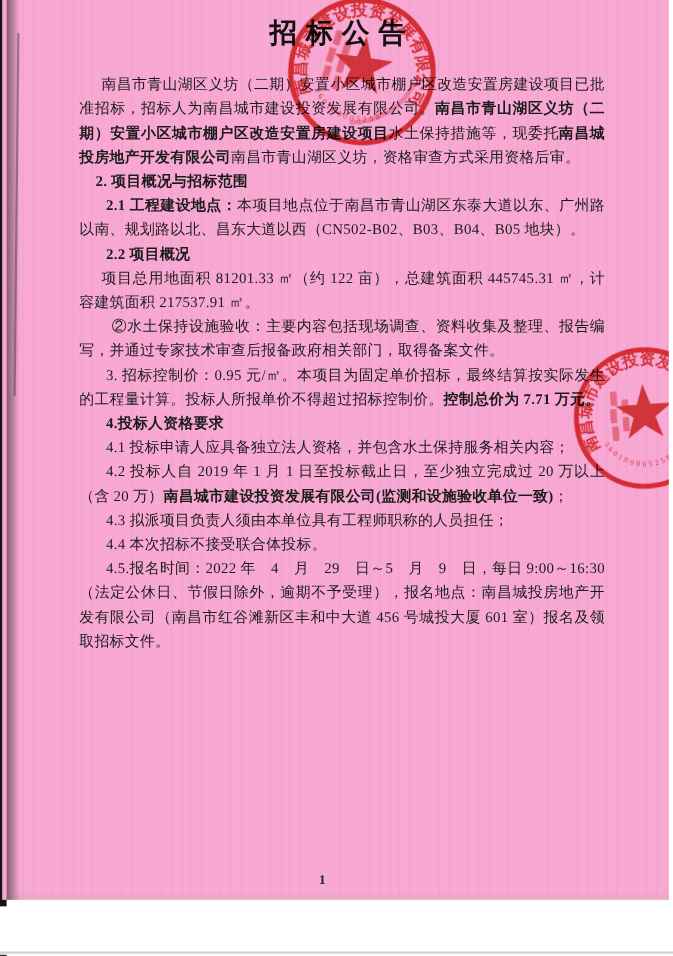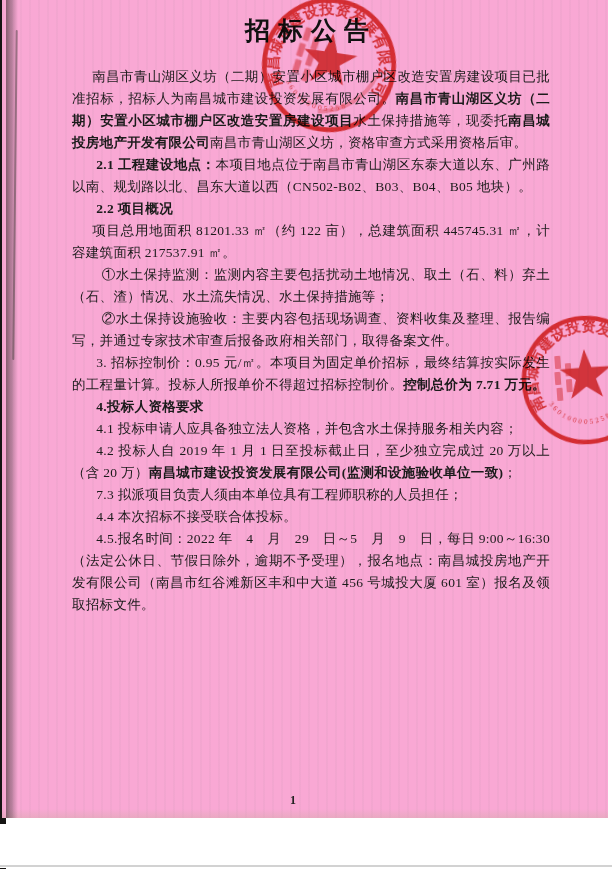--- a/index.html
+++ b/index.html
@@ -59,30 +59,30 @@
 
 <div class="scan-left-strip"></div>
 
 <div class="paper">
   <div class="paper-texture"></div>
 
   <div class="doc">
     <h1 class="doc-title">招标公告</h1>
     <div>
         <p class="para ind2"><span class="u">南昌市青山湖区义坊（二期）安置小区城市棚户区改造安置房建设项目</span><span>已批准招标，招标人为南昌城市建设投资发展有限公司。</span><span class="b u">南昌市青山湖区义坊（二期）安置小区城市棚户区改造安置房建设项目</span><span>水土保持措施等，现委托</span><span class="b u">南昌城投房地产开发有限公司</span><span>南昌市青山湖区义坊，资格审查方式采用</span><span class="u">资格后审</span><span>。</span></p>
+        <p class="para h ml"><span>2.  项目概况与招标范围</span></p>
         <p class="para ind1"><span class="b">2.1 工程建设地点：</span><span>本项目地点位于南昌市青山湖区东泰大道以东、广州路以南、规划路以北、昌东大道以西（CN502-B02、B03、B04、B05 地块）。</span></p>
         <p class="para h ind1"><span>2.2 项目概况</span></p>
         <p class="para ind2"><span>项目总用地面积 81201.33 ㎡（约 122 亩），总建筑面积 445745.31 ㎡，计容建筑面积 217537.91 ㎡。</span></p>
-        <p class="para ind"><span>①水土保持监测：监测内容主要包括扰动土地情况、取土（石、料）弃土（石、渣）情况、水土流失情况、水土保持措施等；</span></p>
         <p class="para ind"><span>②水土保持设施验收：主要内容包括现场调查、资料收集及整理、报告编写，并通过专家技术审查后报备政府相关部门，取得备案文件。</span></p>
         <p class="para ind1"><span>3.  招标控制价：0.95 元/㎡。本项目为固定单价招标，最终结算按实际发生的工程量计算。投标人所报单价不得超过招标控制价。</span><span class="b">控制总价为 7.71 万元。</span></p>
         <p class="para h ind1 gap"><span>4.投标人资格要求</span></p>
         <p class="para ind1"><span>4.1 投标申请人应具备独立法人资格，并包含水土保持服务相关内容；</span></p>
         <p class="para ind1"><span>4.2 投标人自 2019 年 1 月 1 日至投标截止日，至少独立完成过 20 万以上（含 20 万）</span><span class="b u">南昌城市建设投资发展有限公司(监测和设施验收单位一致)</span><span>；</span></p>
-        <p class="para ind1"><span>7.3 拟派项目负责人须由本单位具有工程师职称的人员担任；</span></p>
+        <p class="para ind1"><span>4.3 拟派项目负责人须由本单位具有工程师职称的人员担任；</span></p>
         <p class="para ind1"><span>4.4 本次招标不接受联合体投标。</span></p>
         <p class="para ind1"><span>4.5.报名时间：</span><span class="u">2022</span><span> 年</span><span class="u">　4　</span><span>月</span><span class="u">　29　</span><span>日～5</span><span class="u">　</span><span>月</span><span class="u">　9　</span><span>日，每日 9:00～16:30（法定公休日、节假日除外，逾期不予受理），报名地点：南昌城投房地产开发有限公司（南昌市红谷滩新区丰和中大道 456 号城投大厦 601 室）报名及领取招标文件。</span></p>
       </div>
   </div>
 
   <svg class="seal seal-top" viewBox="0 0 140 140">
     <g opacity="0.35" transform="translate(-12,-16) rotate(18 70 70)">
       <circle cx="70" cy="70" r="62" fill="none" stroke="#d7342c" stroke-width="4" stroke-dasharray="70 320"></circle>
     </g>
     <circle cx="70" cy="70" r="62" fill="none" stroke="#d7342c" stroke-width="4.5"></circle>

